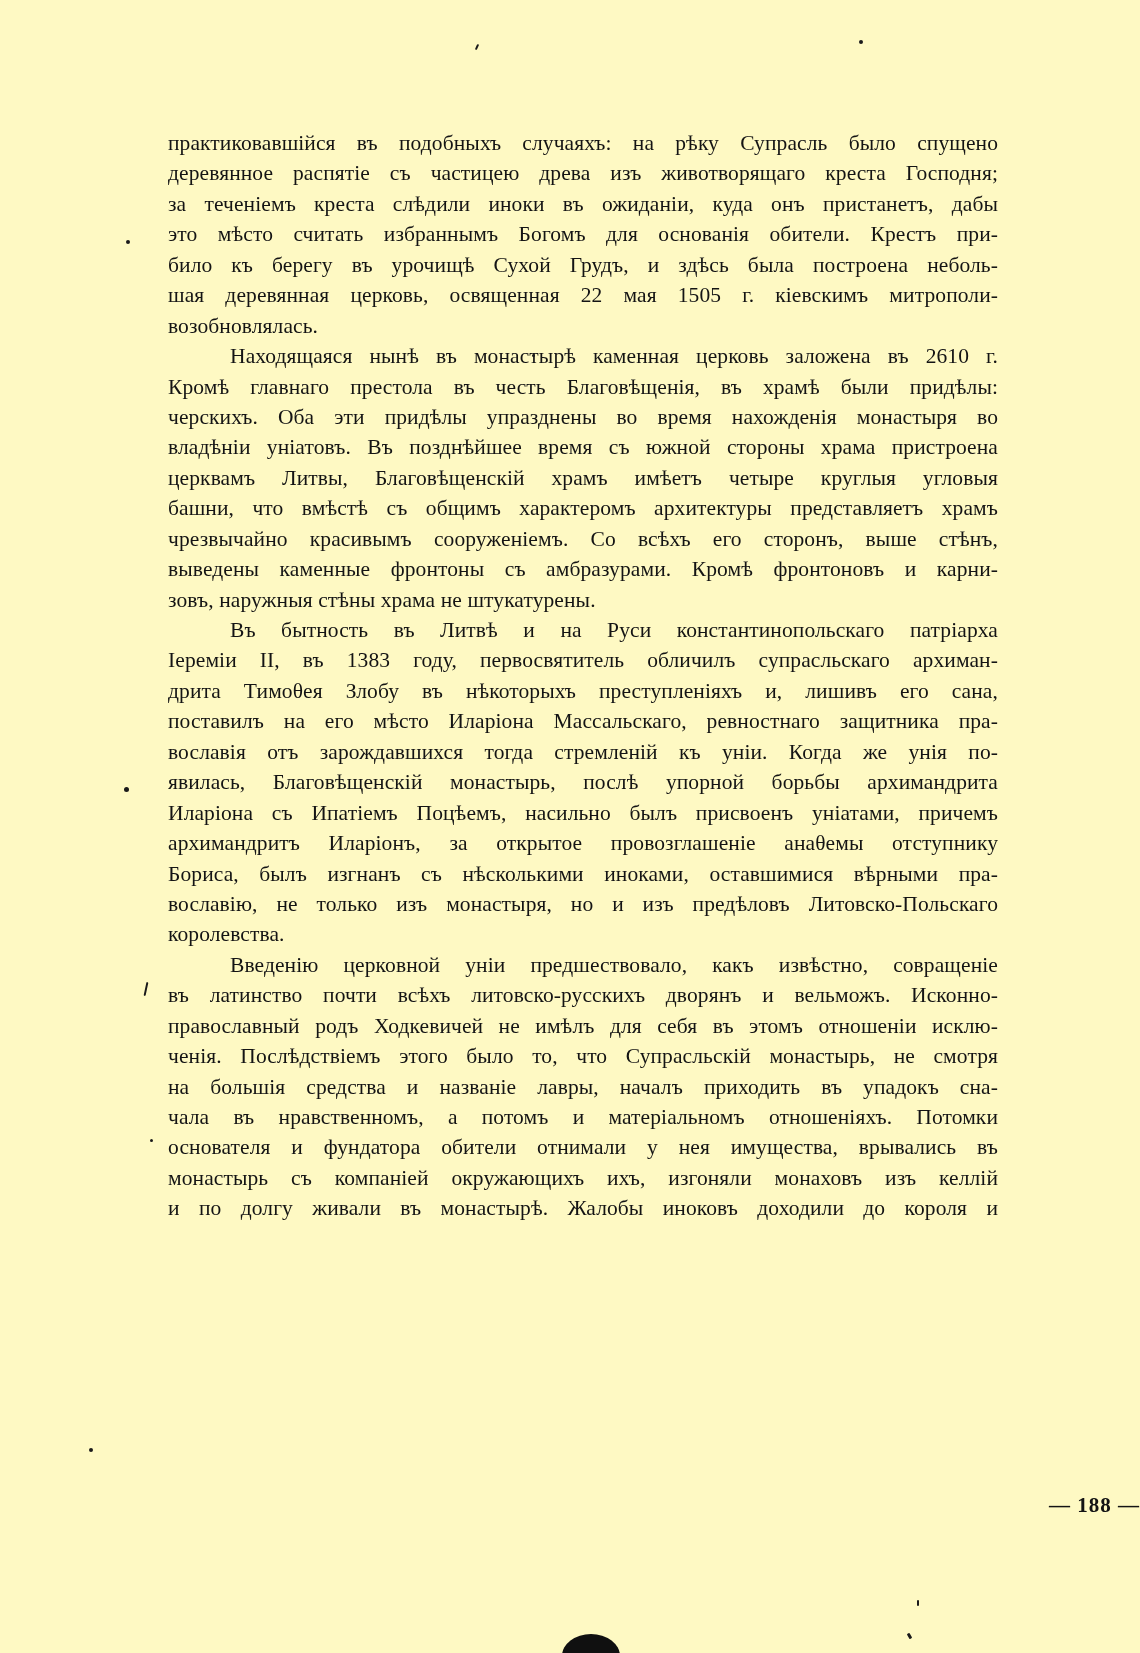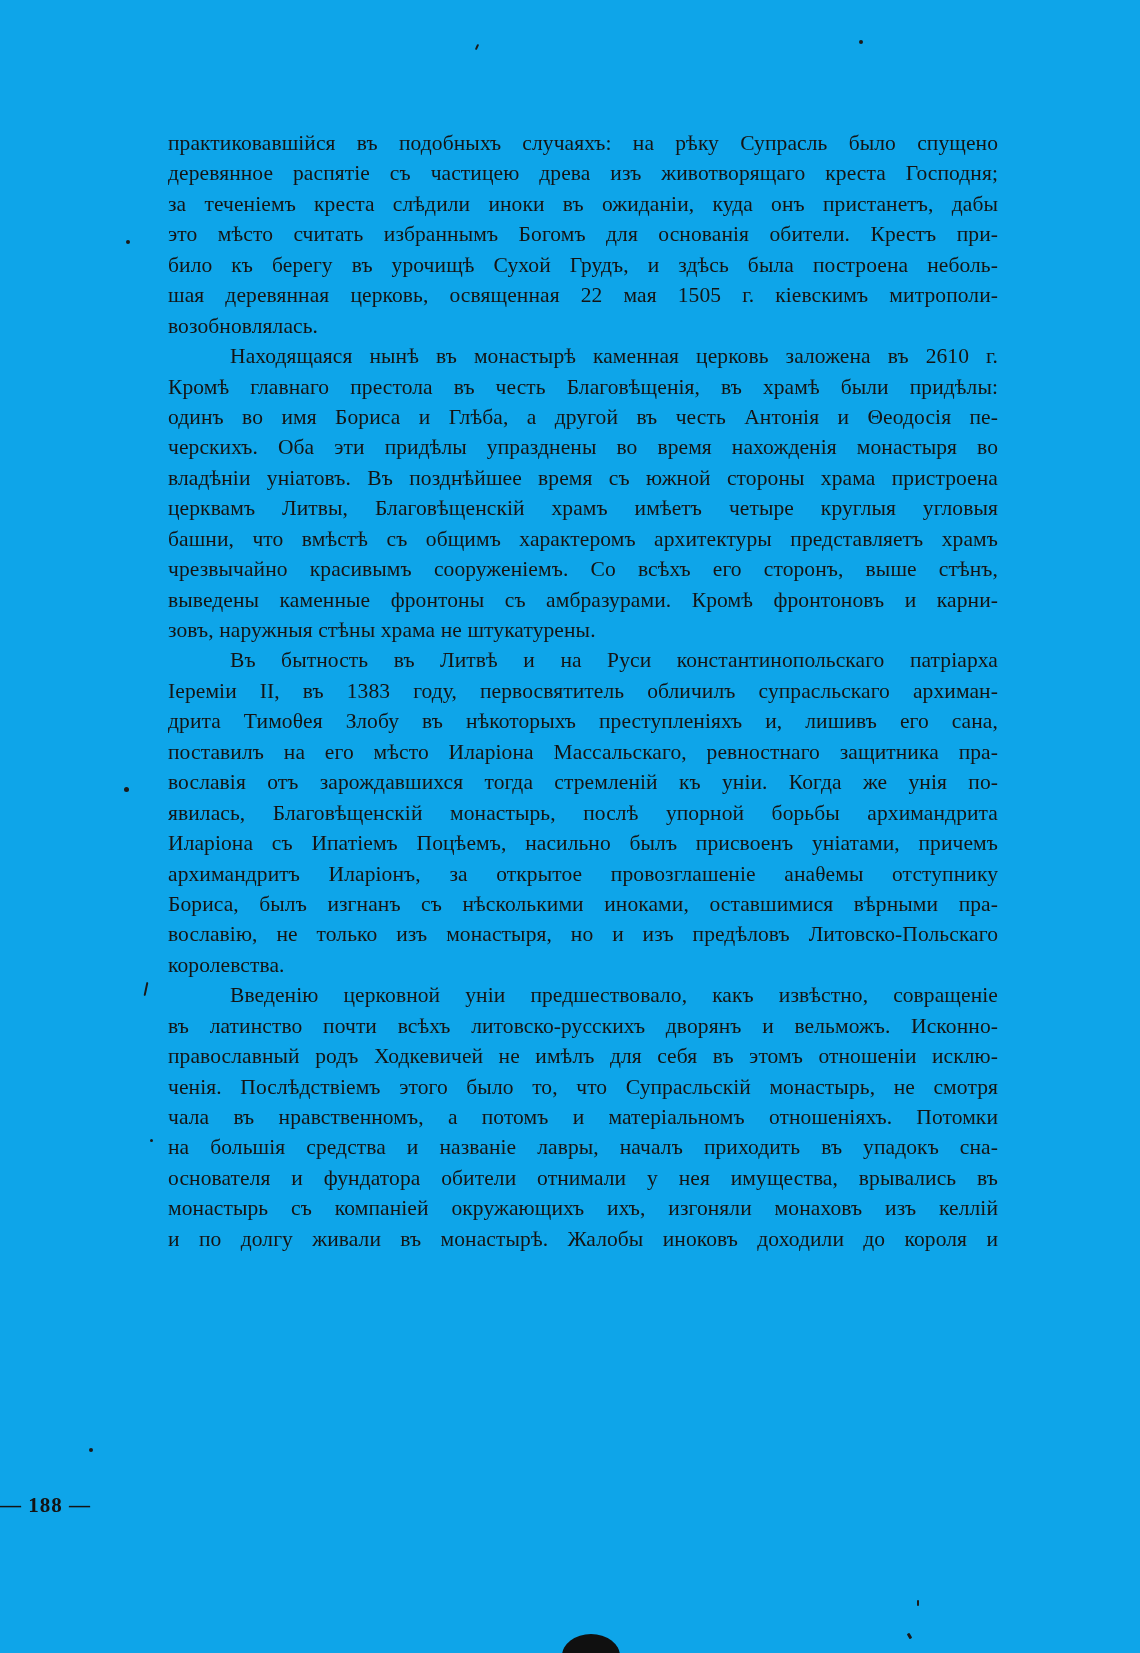--- a/index.html
+++ b/index.html
@@ -11,21 +11,21 @@
       width: 1140px;
       height: 1653px;
       position: relative;
       overflow: hidden;
     }
     .page {
       position: absolute;
       left: 0; top: 0;
       width: 1140px;
       height: 1653px;
-      background: #0ea5e9;
+      background: #fef9c3;
     }
     .text-block {
       position: absolute;
       left: 168px;
       top: 128px;
       width: 830px;
       font-family: "Liberation Serif", "DejaVu Serif", serif;
       font-size: 21.5px;
       color: #141414;
       letter-spacing: 0.1px;
@@ -43,21 +43,21 @@
       text-align-last: left;
     }
     .line.indent {
       padding-left: 62px;
     }
     .page-number {
       position: absolute;
       left: 0;
       width: 1140px;
       top: 1493px;
-      text-align: left;
+      text-align: right;
       font-family: "Liberation Serif", "DejaVu Serif", serif;
       font-weight: bold;
       font-size: 21px;
       color: #141414;
       letter-spacing: 1px;
     }
     .speck {
       position: absolute;
       background: #1a1a1a;
       border-radius: 50%;
@@ -82,21 +82,20 @@
         <span class="line">деревянное распятіе съ частицею древа изъ животворящаго креста Господня;</span>
         <span class="line">за теченіемъ креста слѣдили иноки въ ожиданіи, куда онъ пристанетъ, дабы</span>
         <span class="line">это мѣсто считать избраннымъ Богомъ для основанія обители. Крестъ при-</span>
         <span class="line">било къ берегу въ урочищѣ Сухой Грудъ, и здѣсь была построена неболь-</span>
         <span class="line">шая деревянная церковь, освященная 22 мая 1505 г. кіевскимъ митрополи-</span>
         <span class="line last">возобновлялась.</span>
       </div>
       <div>
         <span class="line indent">Находящаяся нынѣ въ монастырѣ каменная церковь заложена въ 2610 г.</span>
         <span class="line">Кромѣ главнаго престола въ честь Благовѣщенія, въ храмѣ были придѣлы:</span>
-        <span class="line">одинъ во имя Бориса и Глѣба, а другой въ честь Антонія и Θеодосія пе-</span>
         <span class="line">черскихъ. Оба эти придѣлы упразднены во время нахожденія монастыря во</span>
         <span class="line">владѣніи уніатовъ. Въ позднѣйшее время съ южной стороны храма пристроена</span>
         <span class="line">церквамъ Литвы, Благовѣщенскій храмъ имѣетъ четыре круглыя угловыя</span>
         <span class="line">башни, что вмѣстѣ съ общимъ характеромъ архитектуры представляетъ храмъ</span>
         <span class="line">чрезвычайно красивымъ сооруженіемъ. Со всѣхъ его сторонъ, выше стѣнъ,</span>
         <span class="line">выведены каменные фронтоны съ амбразурами. Кромѣ фронтоновъ и карни-</span>
         <span class="line last">зовъ, наружныя стѣны храма не штукатурены.</span>
       </div>
       <div>
         <span class="line indent">Въ бытность въ Литвѣ и на Руси константинопольскаго патріарха</span>
@@ -109,22 +108,22 @@
         <span class="line">архимандритъ Иларіонъ, за открытое провозглашеніе анаθемы отступнику</span>
         <span class="line">Бориса, былъ изгнанъ съ нѣсколькими иноками, оставшимися вѣрными пра-</span>
         <span class="line">вославію, не только изъ монастыря, но и изъ предѣловъ Литовско-Польскаго</span>
         <span class="line last">королевства.</span>
       </div>
       <div>
         <span class="line indent">Введенію церковной уніи предшествовало, какъ извѣстно, совращеніе</span>
         <span class="line">въ латинство почти всѣхъ литовско-русскихъ дворянъ и вельможъ. Исконно-</span>
         <span class="line">православный родъ Ходкевичей не имѣлъ для себя въ этомъ отношеніи исклю-</span>
         <span class="line">ченія. Послѣдствіемъ этого было то, что Супрасльскій монастырь, не смотря</span>
+        <span class="line">на большія средства и названіе лавры, началъ приходить въ упадокъ сна-</span>
         <span class="line">чала въ нравственномъ, а потомъ и матеріальномъ отношеніяхъ. Потомки</span>
-        <span class="line">на большія средства и названіе лавры, началъ приходить въ упадокъ сна-</span>
         <span class="line">основателя и фундатора обители отнимали у нея имущества, врывались въ</span>
         <span class="line">монастырь съ компаніей окружающихъ ихъ, изгоняли монаховъ изъ келлій</span>
         <span class="line">и по долгу живали въ монастырѣ. Жалобы иноковъ доходили до короля и</span>
       </div>
     </div>
 
   <div class="page-number">— 188 —</div>
 
   <span class="speck" style="left:476px;top:44px;width:2px;height:6px;border-radius:1px;transform:rotate(25deg);"></span>
   <span class="speck" style="left:859px;top:40px;width:4px;height:4px;"></span>

